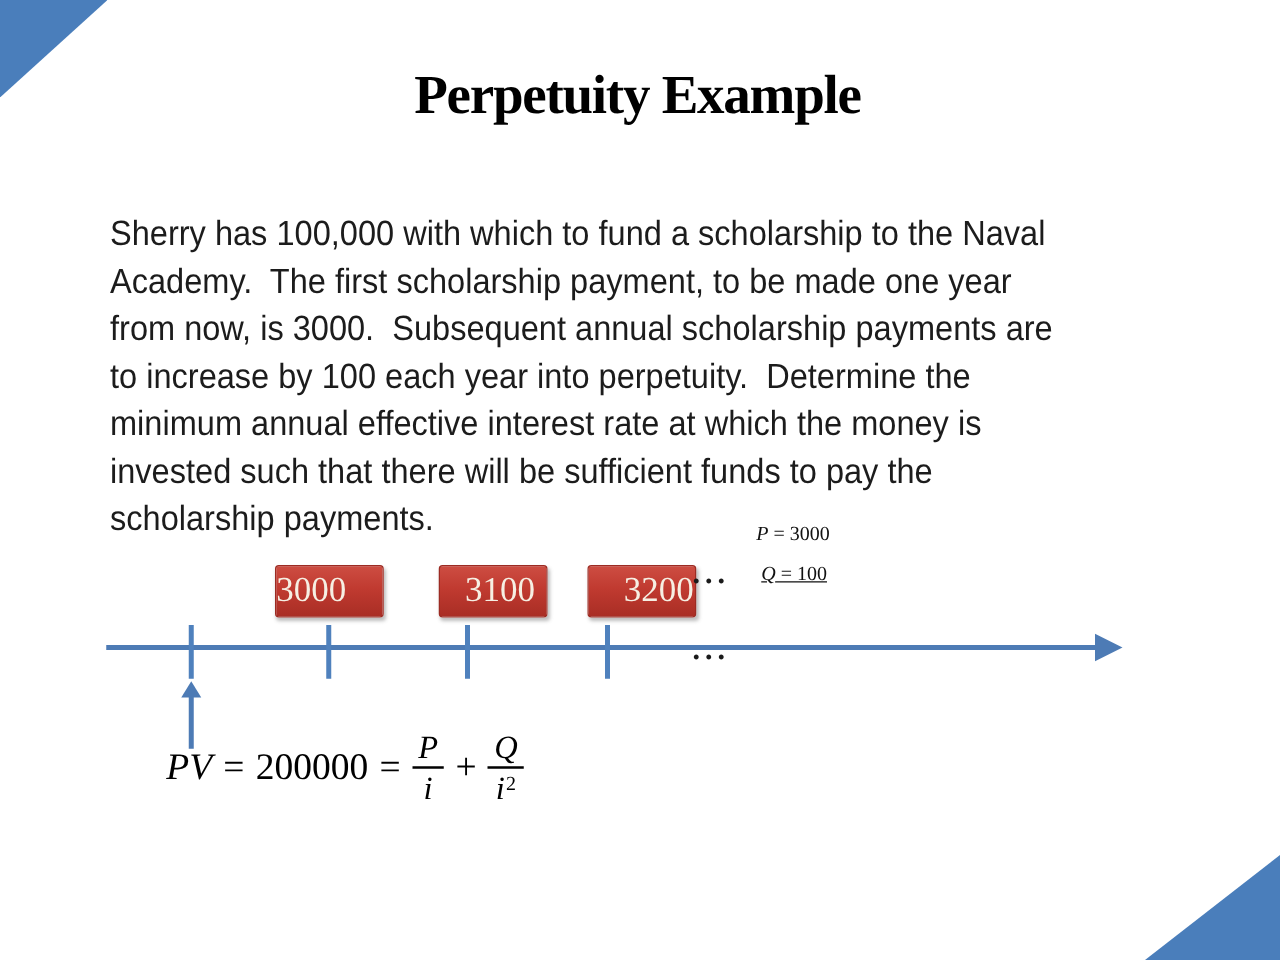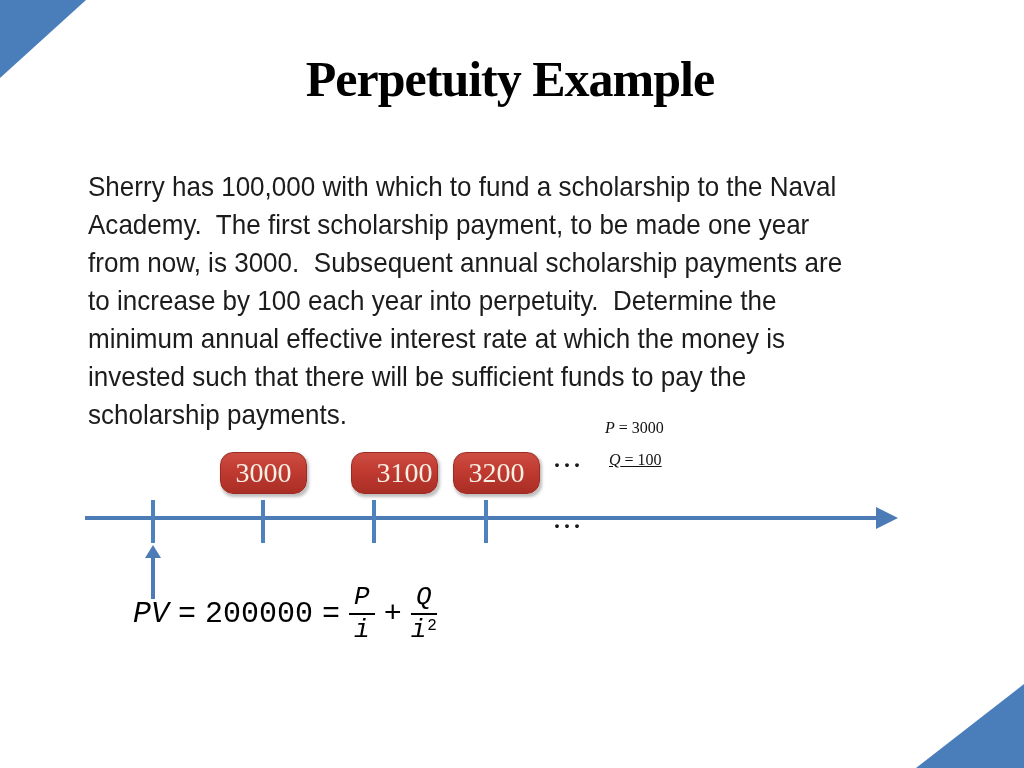--- a/index.html
+++ b/index.html
@@ -24,50 +24,50 @@
     width: 108px; height: 84px;
     background: #4A7EBB;
     clip-path: polygon(100% 0, 100% 100%, 0 100%);
   }
   
   .title {
     position: absolute; top: 50px; left: 0; right: 20px;
     text-align: center;
     font-family: "Liberation Serif", serif;
     font-weight: 700;
-    font-size: 50px;
+    font-size: 44px;
     letter-spacing: -1px;
     color: #000000;
     padding-left: 16px;
   }
   
   .para {
     position: absolute; left: 88px; top: 168px; width: 920px;
     font-size: 28px; line-height: 38px;
     color: #1c1c1c;
     white-space: pre-wrap;
     transform: scaleX(0.93);
     transform-origin: left top;
   }
   
   .pay-box {
     position: absolute; top: 452px;
     width: 87px; height: 42px;
     background: linear-gradient(180deg, #cd4d42 0%, #c03a30 45%, #a92e25 100%);
     border: 1px solid #9c2b23;
-    border-radius: 13px;
+    border-radius: 3px;
     box-shadow: 1.5px 2.5px 3px rgba(110,110,110,0.45);
     color: #f6efe3;
     font-family: "Liberation Serif", serif;
     font-size: 28px; line-height: 40px;
-    text-align: center;
+    text-align: left;
   }
   .pay-box.b0 { left: 220px; }
   .pay-box.b1 { left: 351px; padding-left: 20px; }
-  .pay-box.b2 { left: 453px; }
+  .pay-box.b2 { left: 470px; padding-left: 28px; }
   
   .dots {
     position: absolute;
     font-family: "Liberation Serif", serif;
     font-weight: 700;
     font-size: 24px;
     letter-spacing: 4px;
     color: #1a1a1a;
   }
   .dots-upper { left: 554px; top: 446px; }
@@ -114,21 +114,21 @@
   }
   .pv-arrow-shaft {
     position: absolute; left: 151px; top: 556px;
     width: 4px; height: 43px;
     background: #4d7bb5;
   }
   
   .formula {
     position: absolute; left: 133px; top: 575px; height: 78px;
     display: flex; align-items: center; gap: 9px;
-    font-family: Liberation Mono, monospace;
+    font-family: Liberation Serif, serif;
     font-size: 30px;
     color: #000000;
   }
   .frac {
     display: inline-flex; flex-direction: column; align-items: center;
     font-size: 26px; line-height: 1.12;
     text-align: center;
   }
   .frac .num { display: block; padding: 0 5px 1px; border-bottom: 2px solid #000; }
   .frac .den { display: block; padding-top: 1px; }

